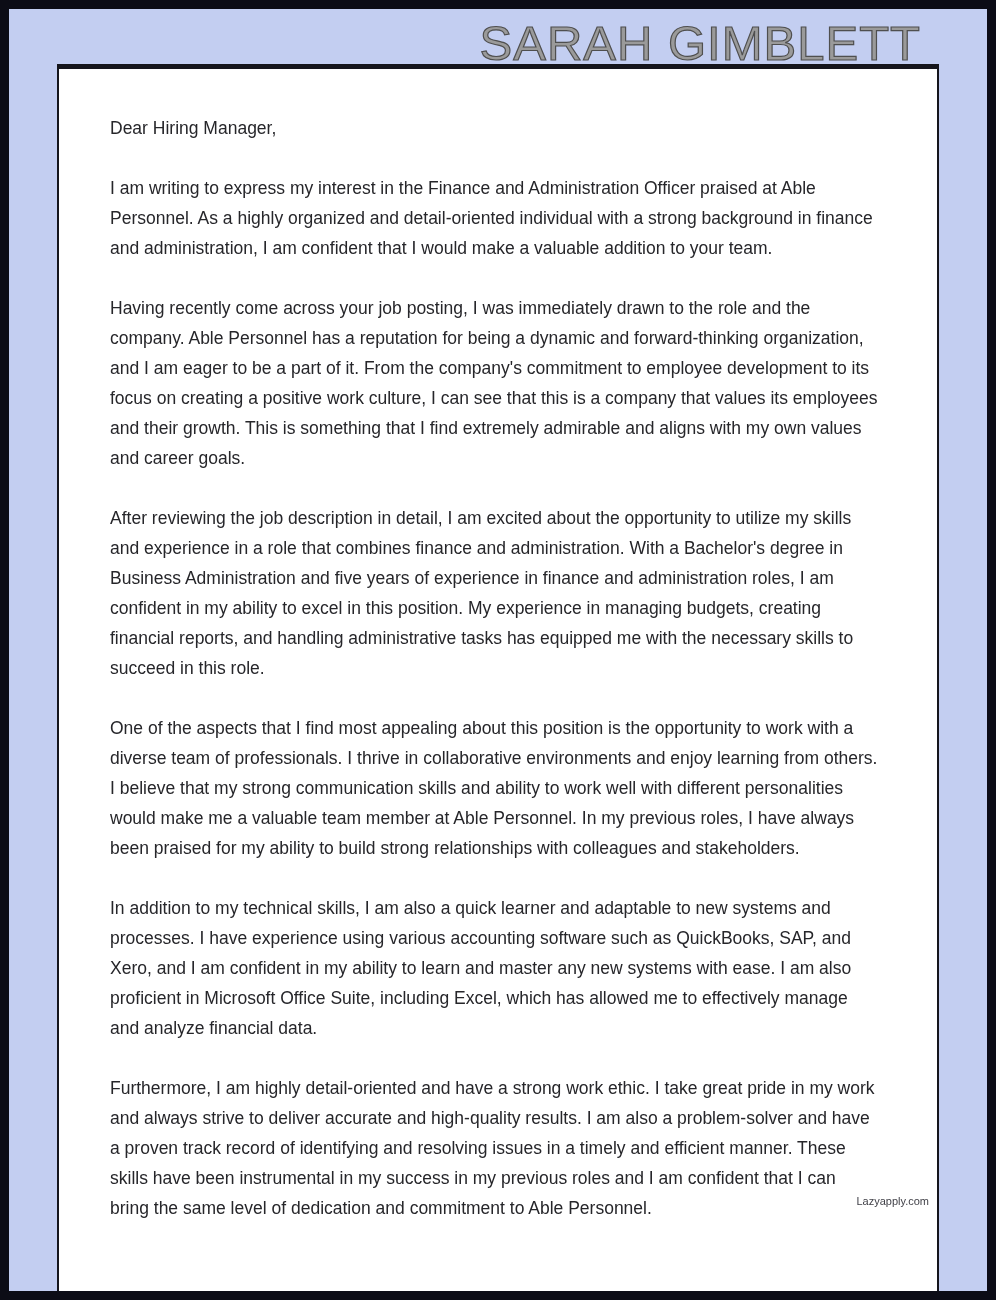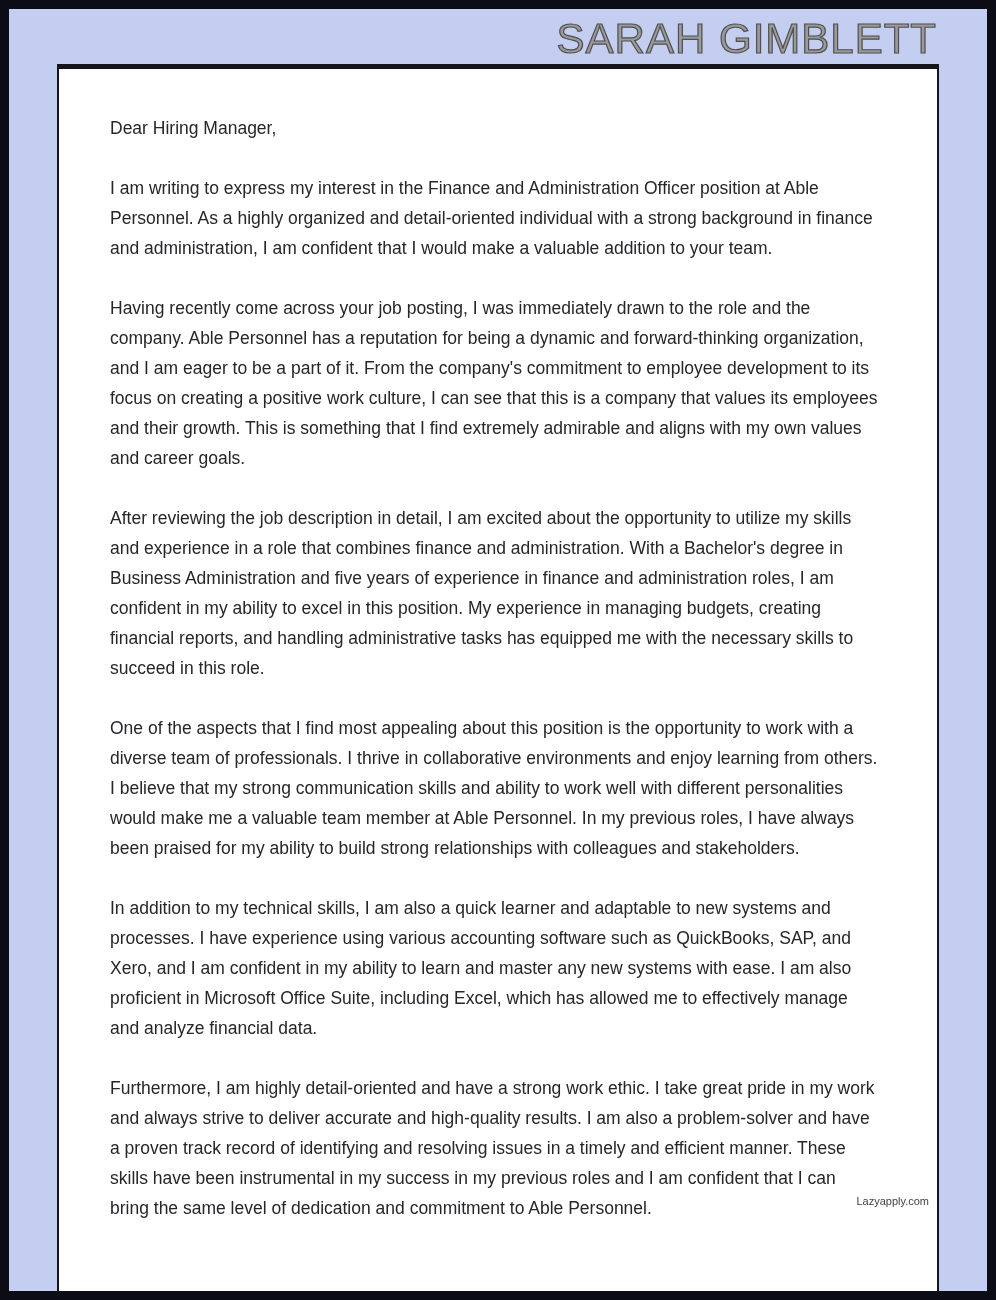--- a/index.html
+++ b/index.html
@@ -11,22 +11,22 @@
     width: 996px;
     height: 1300px;
     background: #c3cef1;
     border: 9px solid #0c0c16;
     overflow: hidden;
   }
 
   .name-header {
     position: absolute;
     top: 6px;
-    right: 50px;
-    font-size: 42px;
+    right: 66px;
+    font-size: 49px;
     font-weight: 500;
     letter-spacing: 1px;
     color: #9a9a9a;
     -webkit-text-stroke: 1.2px #4f4f4f;
     white-space: nowrap;
     font-family: "Liberation Sans", sans-serif;
   }
 
   .document {
     position: absolute;
@@ -61,21 +61,21 @@
 </head>
 <body>
 
 <div class="page">
 
   <div class="name-header">SARAH GIMBLETT</div>
 
   <div class="document">
     <div class="letter-content">
       <p>Dear Hiring Manager,</p>
-      <p>I am writing to express my interest in the Finance and Administration Officer position at Able Personnel. As a highly organized and detail-oriented individual with a strong background in finance and administration, I am confident that I would make a valuable addition to your team.</p>
+      <p>I am writing to express my interest in the Finance and Administration Officer praised at Able Personnel. As a highly organized and detail-oriented individual with a strong background in finance and administration, I am confident that I would make a valuable addition to your team.</p>
       <p>Having recently come across your job posting, I was immediately drawn to the role and the company. Able Personnel has a reputation for being a dynamic and forward-thinking organization, and I am eager to be a part of it. From the company's commitment to employee development to its focus on creating a positive work culture, I can see that this is a company that values its employees and their growth. This is something that I find extremely admirable and aligns with my own values and career goals.</p>
       <p>After reviewing the job description in detail, I am excited about the opportunity to utilize my skills and experience in a role that combines finance and administration. With a Bachelor's degree in Business Administration and five years of experience in finance and administration roles, I am confident in my ability to excel in this position. My experience in managing budgets, creating financial reports, and handling administrative tasks has equipped me with the necessary skills to succeed in this role.</p>
       <p>One of the aspects that I find most appealing about this position is the opportunity to work with a diverse team of professionals. I thrive in collaborative environments and enjoy learning from others. I believe that my strong communication skills and ability to work well with different personalities would make me a valuable team member at Able Personnel. In my previous roles, I have always been praised for my ability to build strong relationships with colleagues and stakeholders.</p>
       <p>In addition to my technical skills, I am also a quick learner and adaptable to new systems and processes. I have experience using various accounting software such as QuickBooks, SAP, and Xero, and I am confident in my ability to learn and master any new systems with ease. I am also proficient in Microsoft Office Suite, including Excel, which has allowed me to effectively manage and analyze financial data.</p>
       <p>Furthermore, I am highly detail-oriented and have a strong work ethic. I take great pride in my work and always strive to deliver accurate and high-quality results. I am also a problem-solver and have a proven track record of identifying and resolving issues in a timely and efficient manner. These skills have been instrumental in my success in my previous roles and I am confident that I can bring the same level of dedication and commitment to Able Personnel.</p>
     </div>
   </div>
 
   <div class="watermark">Lazyapply.com</div>
 

